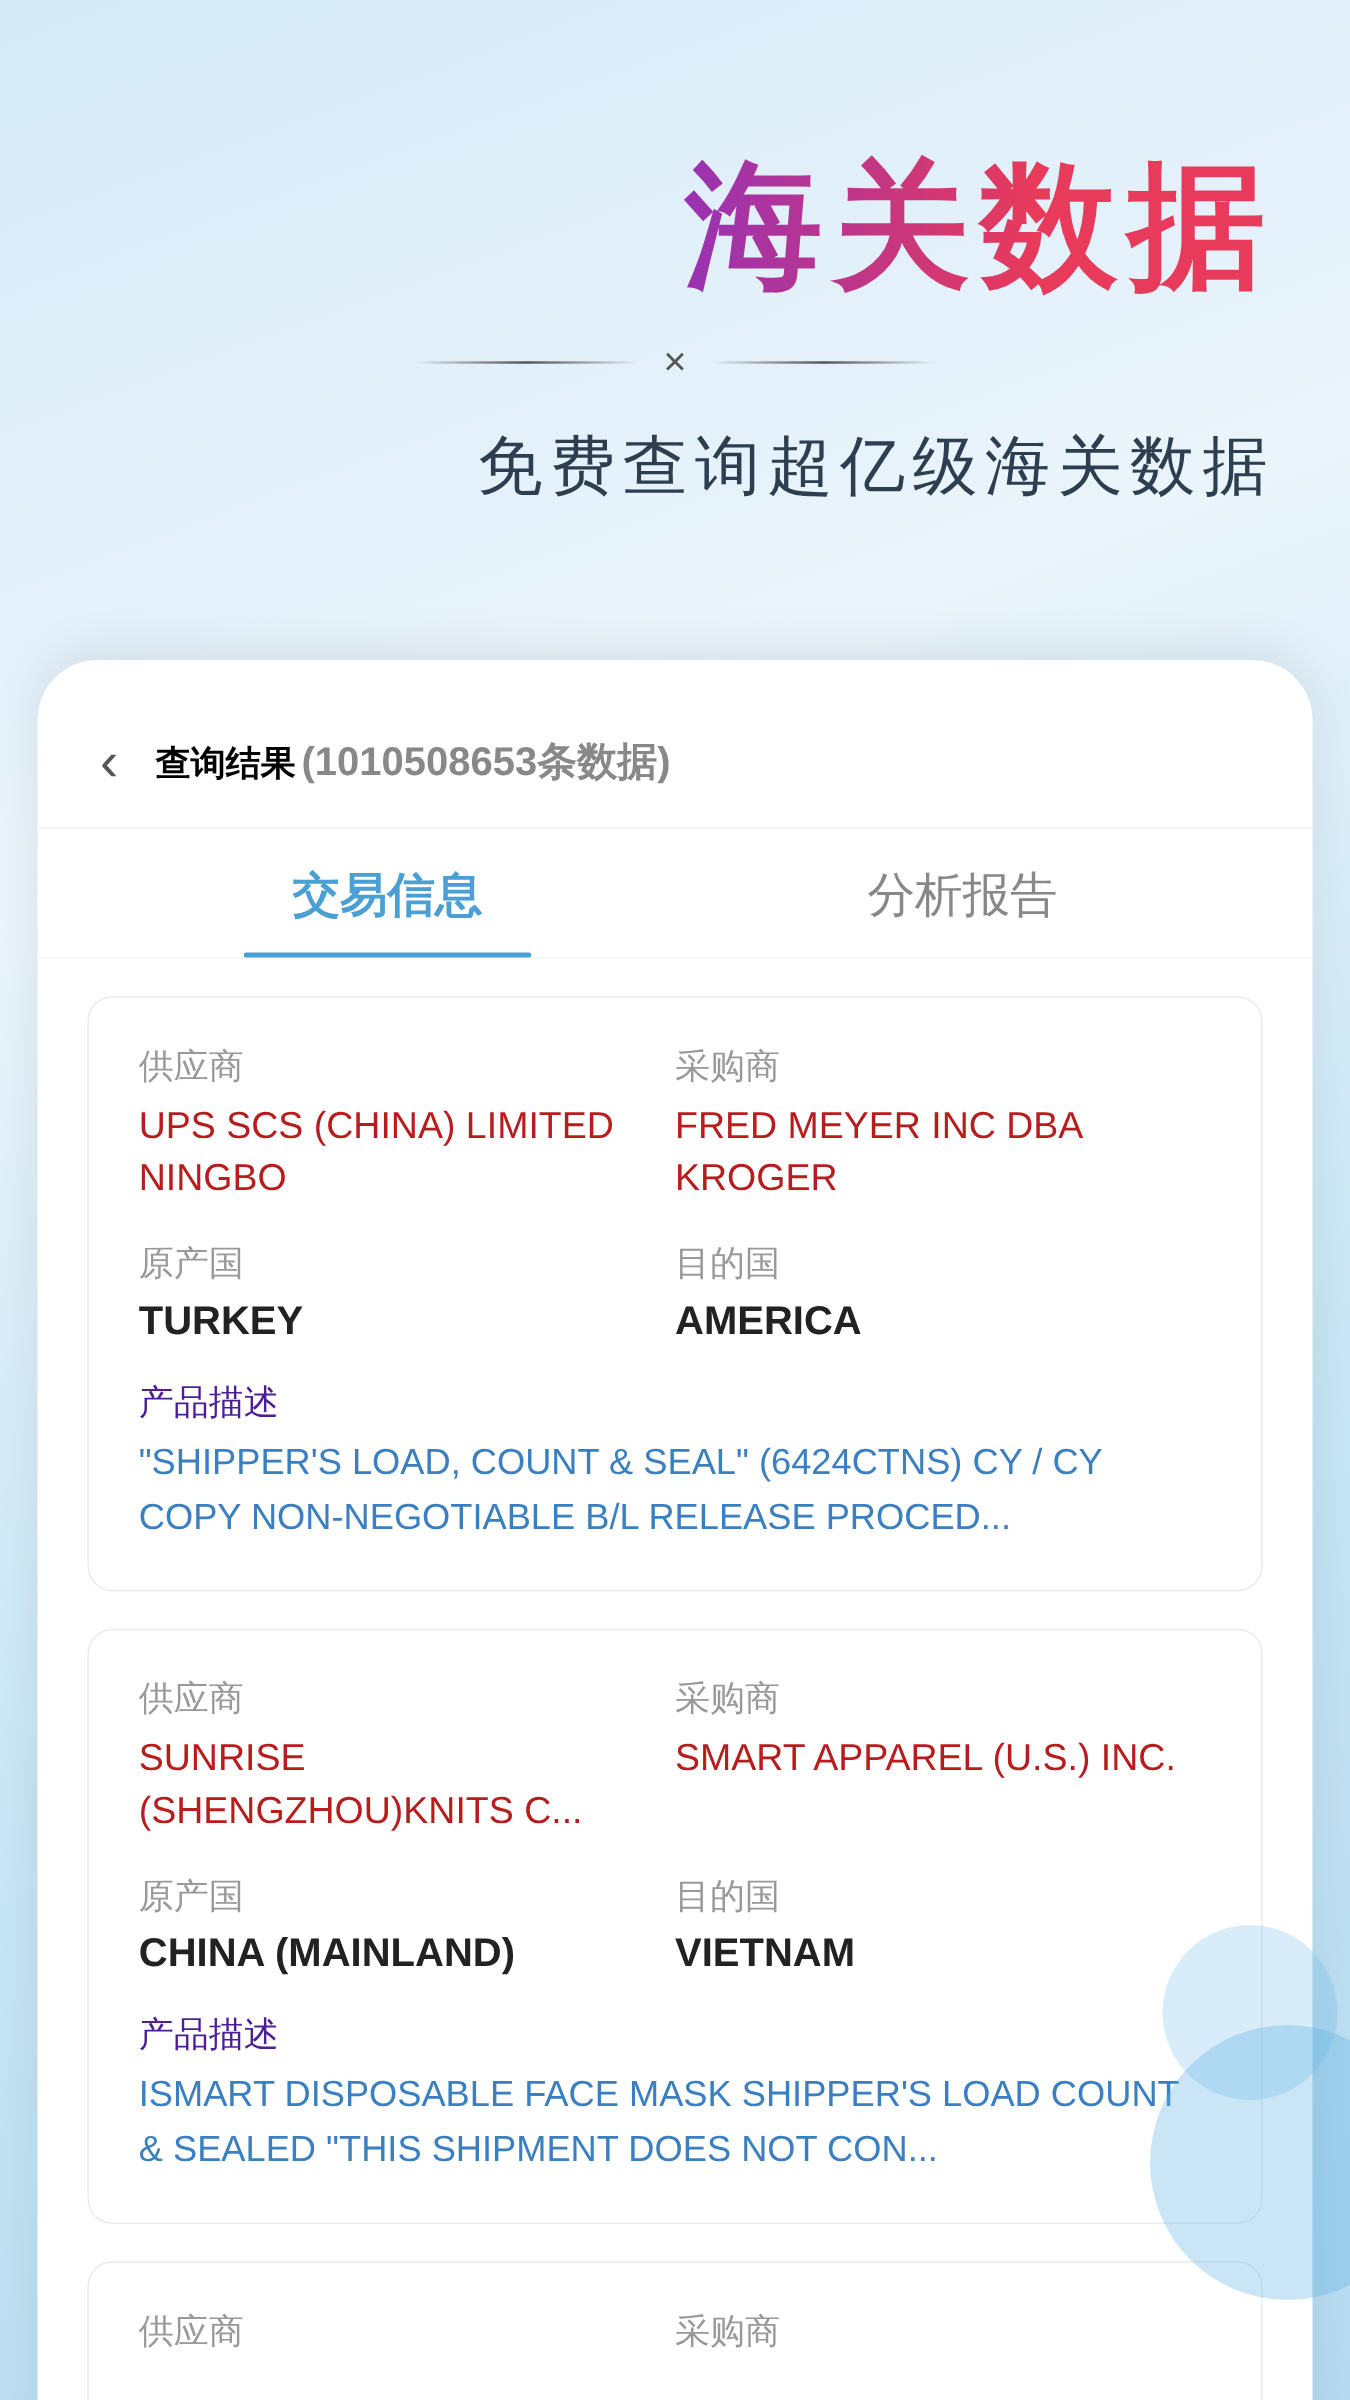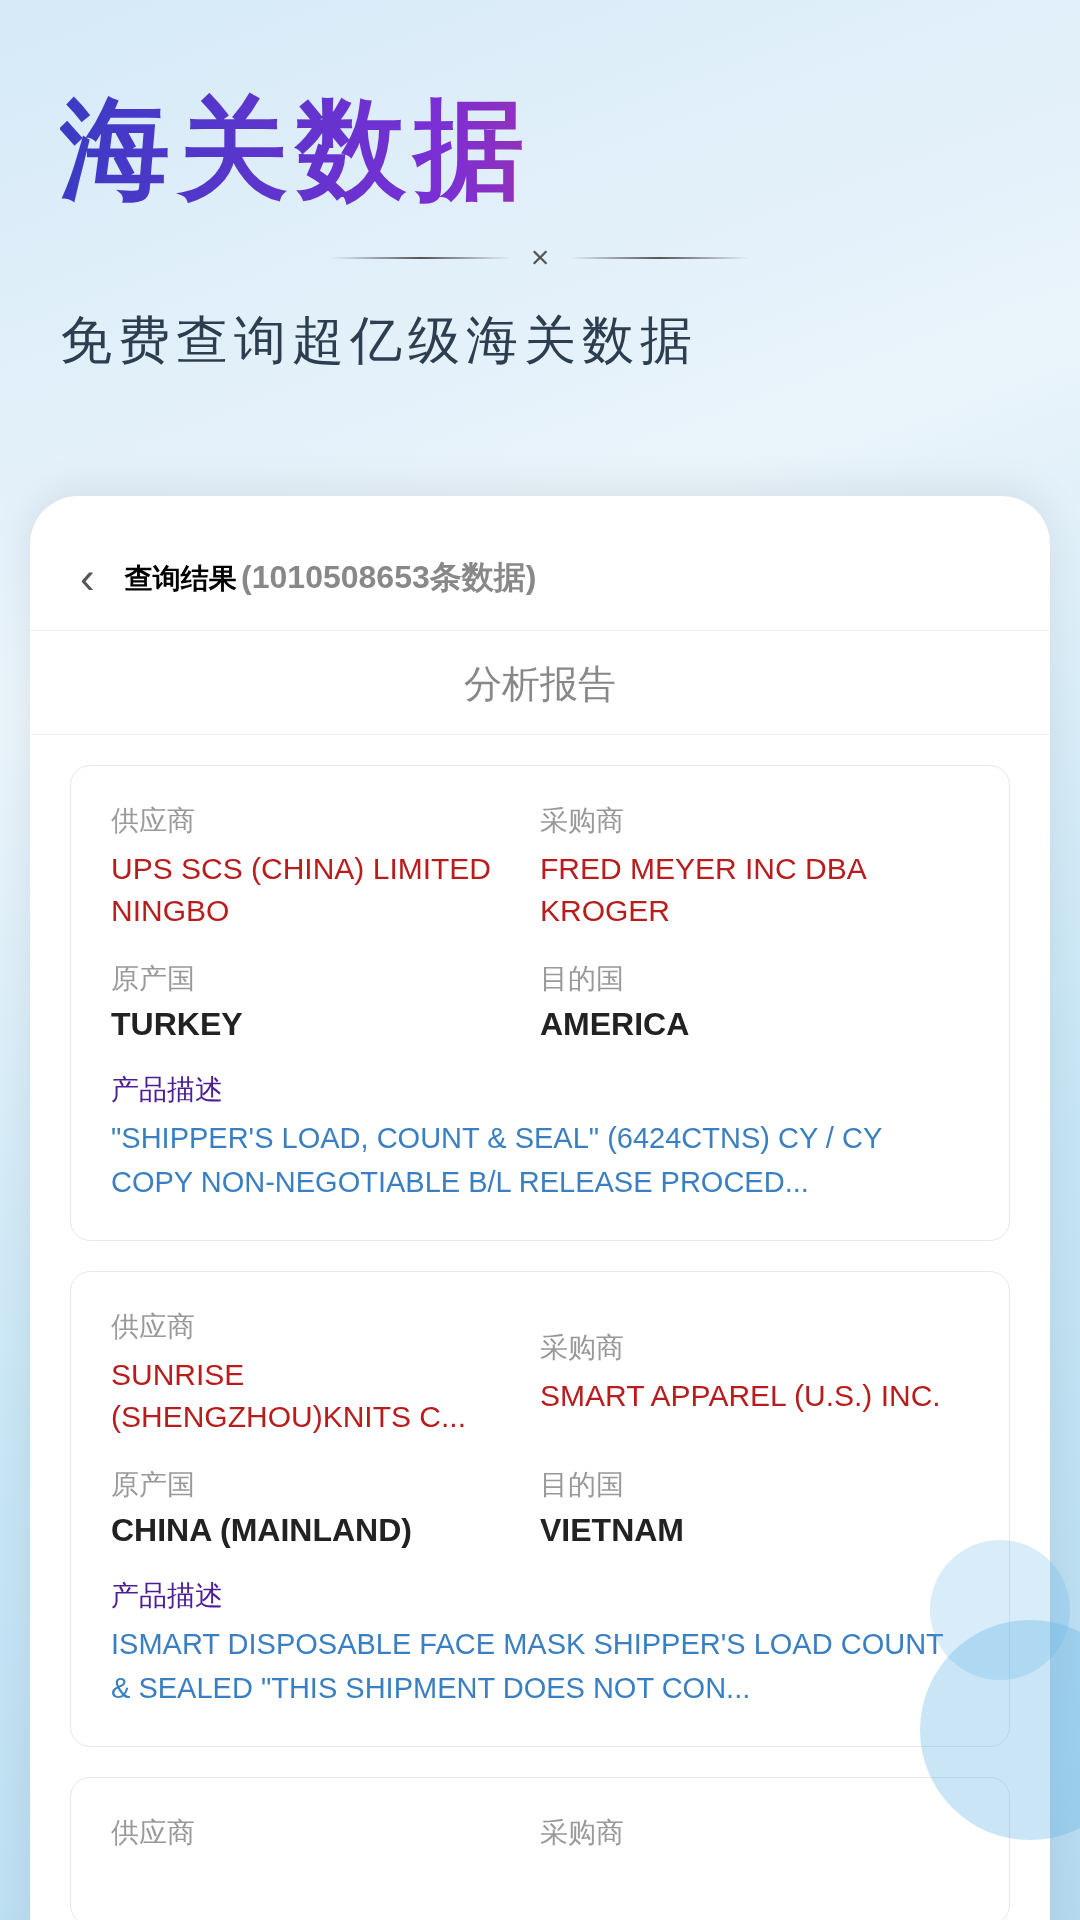--- a/index.html
+++ b/index.html
@@ -7,22 +7,22 @@
 
     body {
       width: 1080px;
       min-height: 1920px;
       font-family: -apple-system, 'PingFang SC', 'Microsoft YaHei', sans-serif;
       background: linear-gradient(160deg, #d6eaf8 0%, #eaf4fb 30%, #c8e6f5 60%, #b3d9f0 100%);
       overflow-x: hidden;
     }
 
     .header-section {
-      text-align: left;
-      padding: 88px 60px 80px;
+      text-align: right;
+      padding: 120px 60px 80px;
       position: relative;
     }
 
     .main-title {
       font-size: 110px;
       font-weight: 900;
       background: linear-gradient(90deg, #3b3bc4 0%, #7b2fd4 40%, #e83a5a 80%);
       -webkit-background-clip: text;
       -webkit-text-fill-color: transparent;
       background-clip: text;
@@ -133,21 +133,20 @@
       background: white;
       border: 1px solid #e8e8e8;
       border-radius: 20px;
       margin: 0 40px 30px;
       padding: 36px 40px;
     }
 
     .record-row {
       display: flex;
       margin-bottom: 28px;
-      align-items: center;
     }
 
     .record-col {
       flex: 1;
     }
 
     .field-label {
       font-size: 28px;
       color: #999;
       margin-bottom: 8px;
@@ -217,20 +216,23 @@
 
   <div class="query-header">
     <div class="back-btn">‹</div>
     <div>
       <span class="query-title">查询结果</span>
       <span class="query-count">(1010508653条数据)</span>
     </div>
   </div>
 
   <div class="tabs-row">
+    <div class="tab active">
+      <span>交易信息</span>
+    </div>
     <div class="tab inactive">
       <span>分析报告</span>
     </div>
   </div>
 
   <div class="record-card">
     <div class="record-row">
       <div class="record-col">
         <div class="field-label">供应商</div>
         <div class="field-value-blue">UPS SCS (CHINA) LIMITED NINGBO</div>

